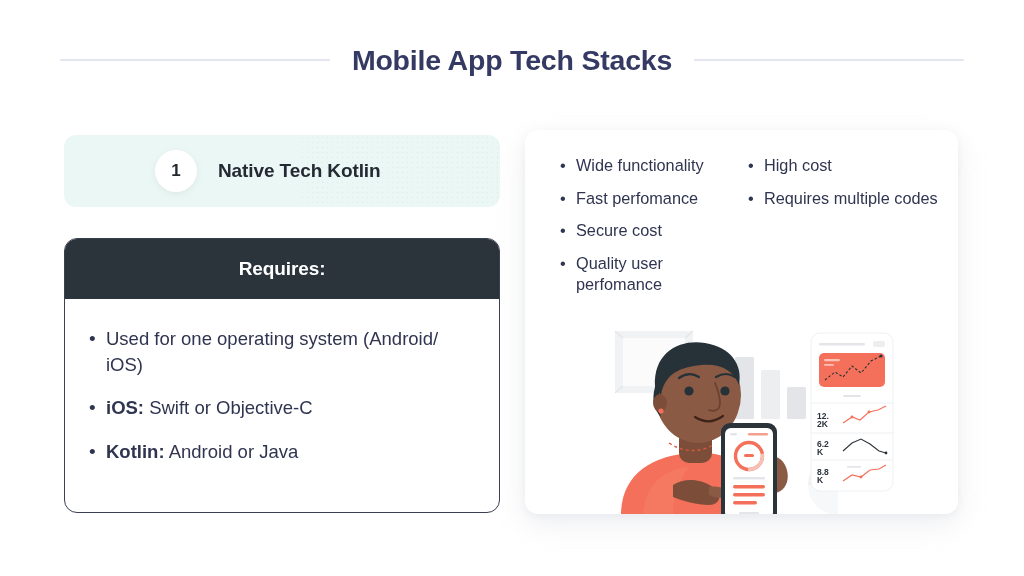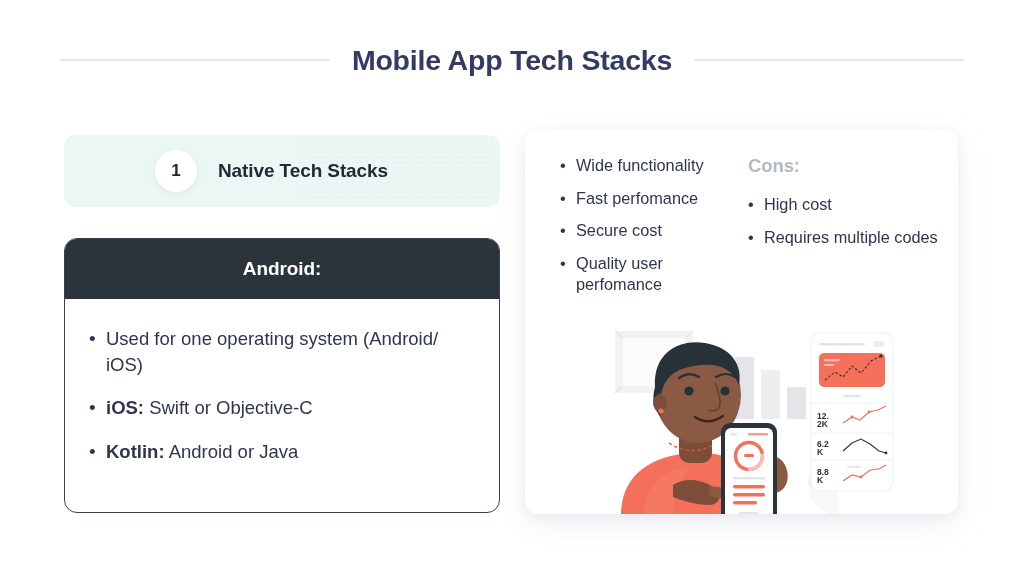--- a/index.html
+++ b/index.html
@@ -190,26 +190,26 @@
     <div class="title-rule left"></div>
     <div class="slide-title">Mobile App Tech Stacks</div>
     <div class="title-rule right"></div>
   </div>
 
   <div class="left-col">
 
     <div class="native-banner">
       <div class="dot-texture"></div>
       <div class="badge-num">1</div>
-      <div class="banner-title">Native Tech Stacks</div>
+      <div class="banner-title">Native Tech Kotlin</div>
     </div>
 
     <div class="features-card">
       <div class="features-head">
-        <span>Android:</span>
+        <span>Requires:</span>
       </div>
       <div class="features-body">
 
         <div class="feat-item">
           <span class="bul">•</span>
           <span class="txt">Used for one operating system (Android/ iOS)</span>
         </div>
 
         <div class="feat-item">
           <span class="bul">•</span>
@@ -243,21 +243,20 @@
           <span class="bul">•</span>
           <span class="txt">Secure cost</span>
         </div>
         <div class="pc-item">
           <span class="bul">•</span>
           <span class="txt">Quality user perfomance</span>
         </div>
       </div>
 
       <div class="pc-col cons">
-        <div class="pc-head cons">Cons:</div>
 
         <div class="pc-item">
           <span class="bul">•</span>
           <span class="txt">High cost</span>
         </div>
         <div class="pc-item">
           <span class="bul">•</span>
           <span class="txt">Requires multiple codes</span>
         </div>
       </div>

